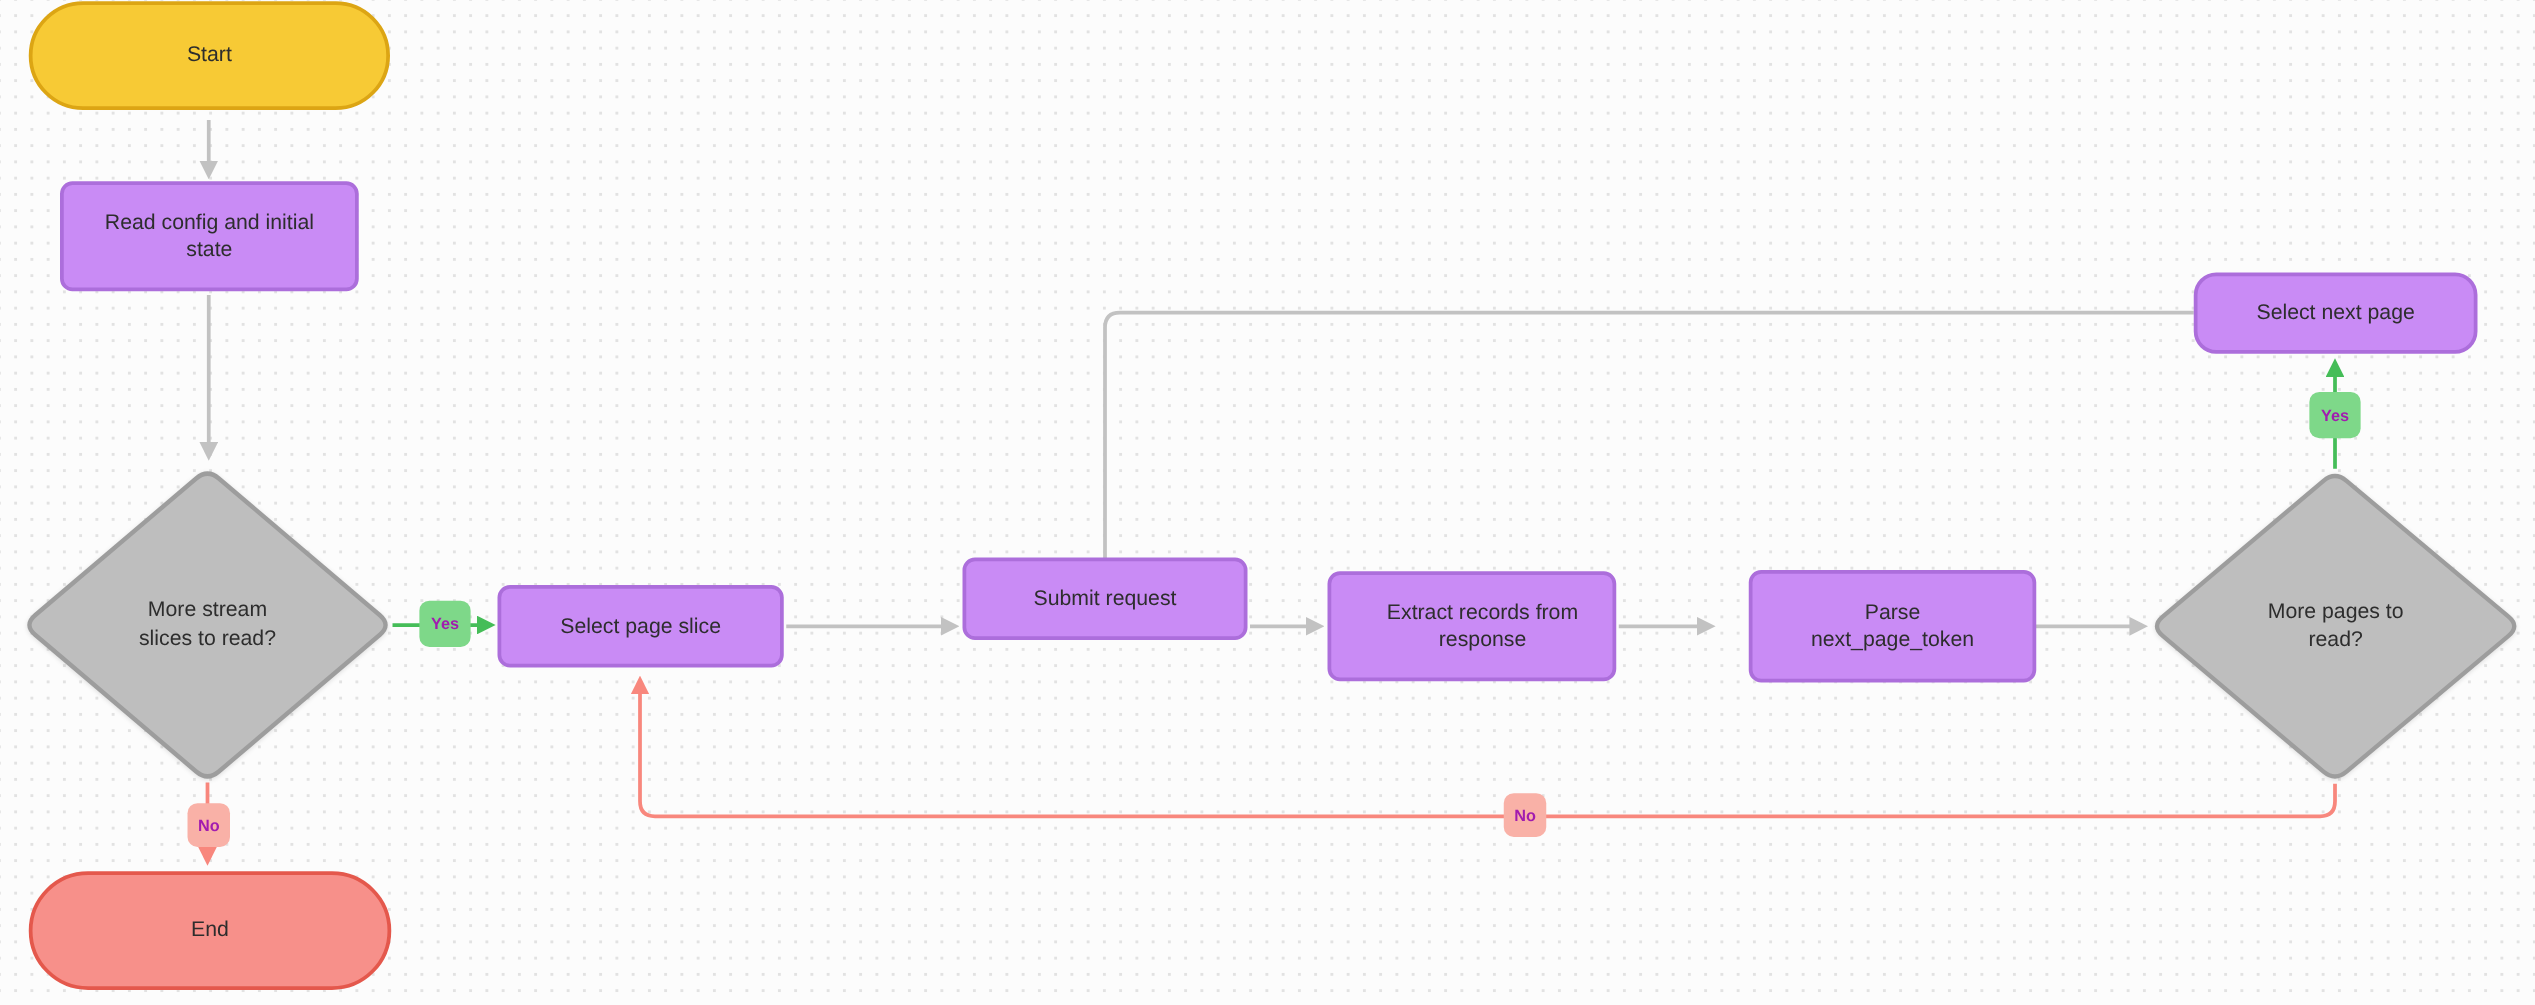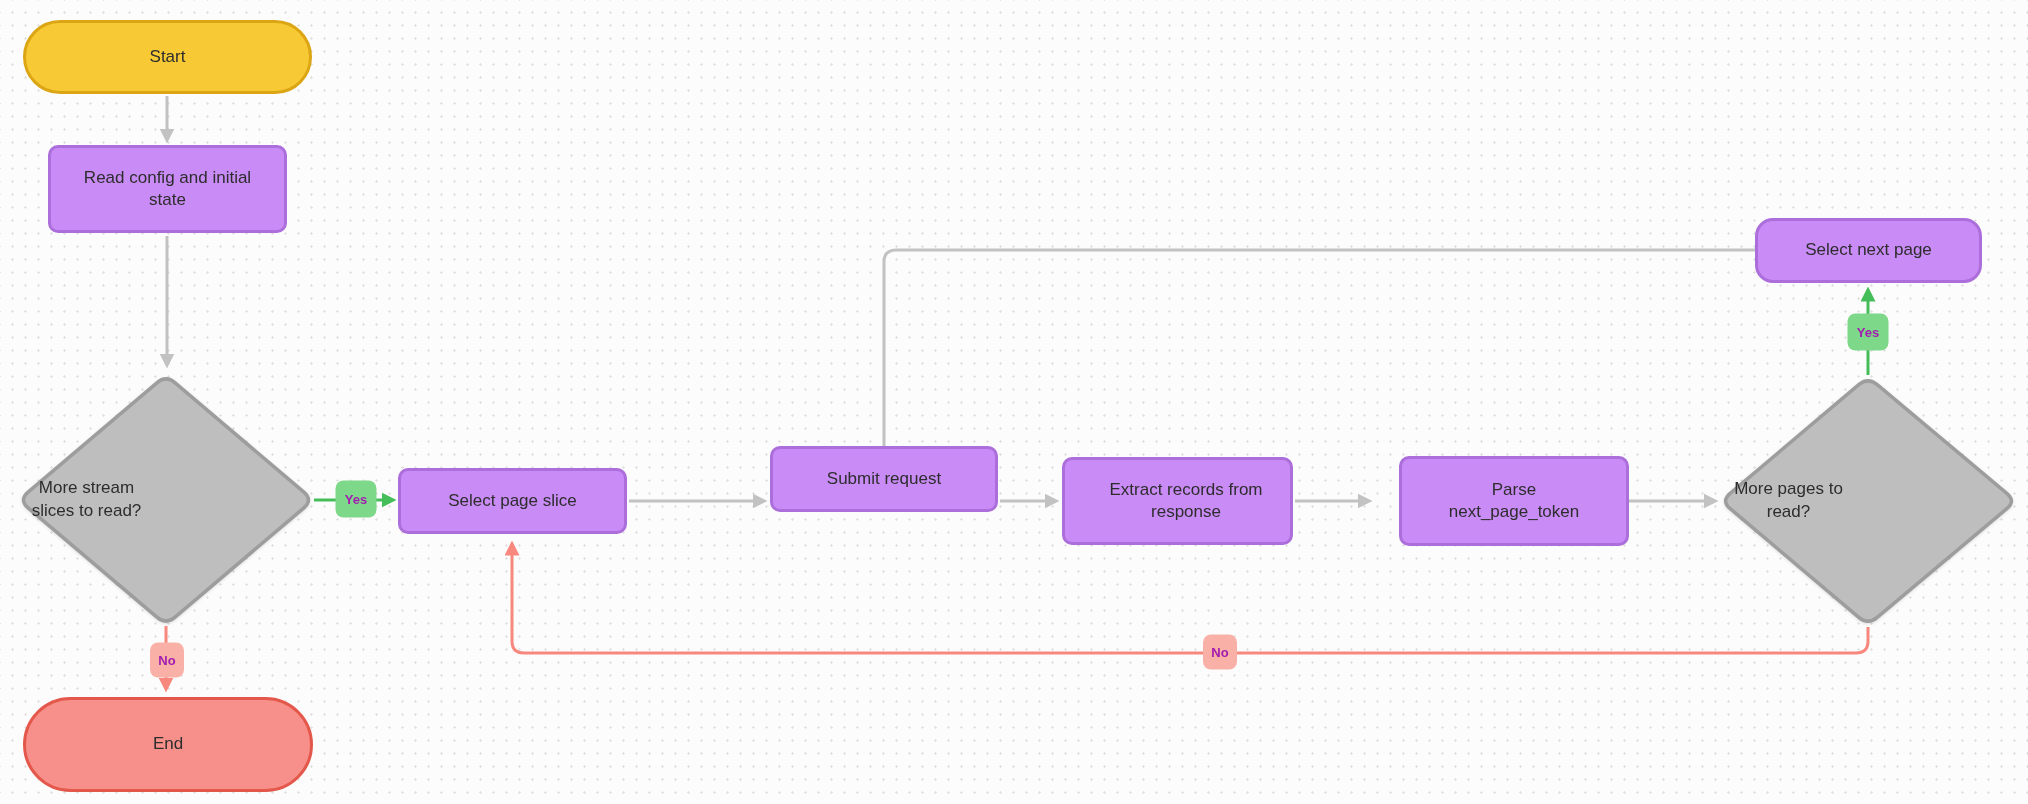--- a/index.html
+++ b/index.html
@@ -42,21 +42,21 @@
     background:var(--terminator-start-fill,#F7CA35);
     border:3.5px solid var(--terminator-start-border,#DCA514);
     border-radius:46px;
   }
   .terminator-end{
     background:var(--terminator-end-fill,#F7908A);
     border:3.5px solid var(--terminator-end-border,#E4584C);
     border-radius:48px;
   }
   .decision-label{
-    position:absolute;display:flex;align-items:center;justify-content:flex-start;
+    position:absolute;display:flex;align-items:center;justify-content:center;
     text-align:center;font-size:17px;line-height:1.35;
   }
   .badge{
     position:absolute;box-sizing:border-box;
     display:flex;align-items:center;justify-content:center;
     transform:translate(-50%,-50%);
     border-radius:8px;font-size:13px;font-weight:600;color:#a21caf;
   }
   .badge-yes{background:var(--badge-yes-bg,#7ED889);}
   .badge-no{background:var(--badge-no-bg,#F9B1A7);}
@@ -103,21 +103,21 @@
   <div class="badge badge-no" style="left:167px;top:660px;width:34px;height:35px;">
     <span>No</span>
   </div>
   <div class="badge badge-yes" style="left:1868px;top:332px;width:41px;height:37px;">
     <span>Yes</span>
   </div>
   <div class="badge badge-no" style="left:1220px;top:652px;width:34px;height:35px;">
     <span>No</span>
   </div>
 
-  <div class="node terminator-start" style="left:23px;top:20px;width:289px;height:74px;text-align:right;">
+  <div class="node terminator-start" style="left:23px;top:1px;width:289px;height:87px;text-align:right;">
     <span>Start</span>
   </div>
 
   <div class="node process" style="left:48px;top:145px;width:239px;height:88px;text-align:center;">
     <span style="max-width:190px;">Read config and initial state</span>
   </div>
 
   <div class="decision-label" style="left:19px;top:375px;width:294px;height:250px;">
     <span style="max-width:135px;">More stream slices to read?</span>
   </div>

